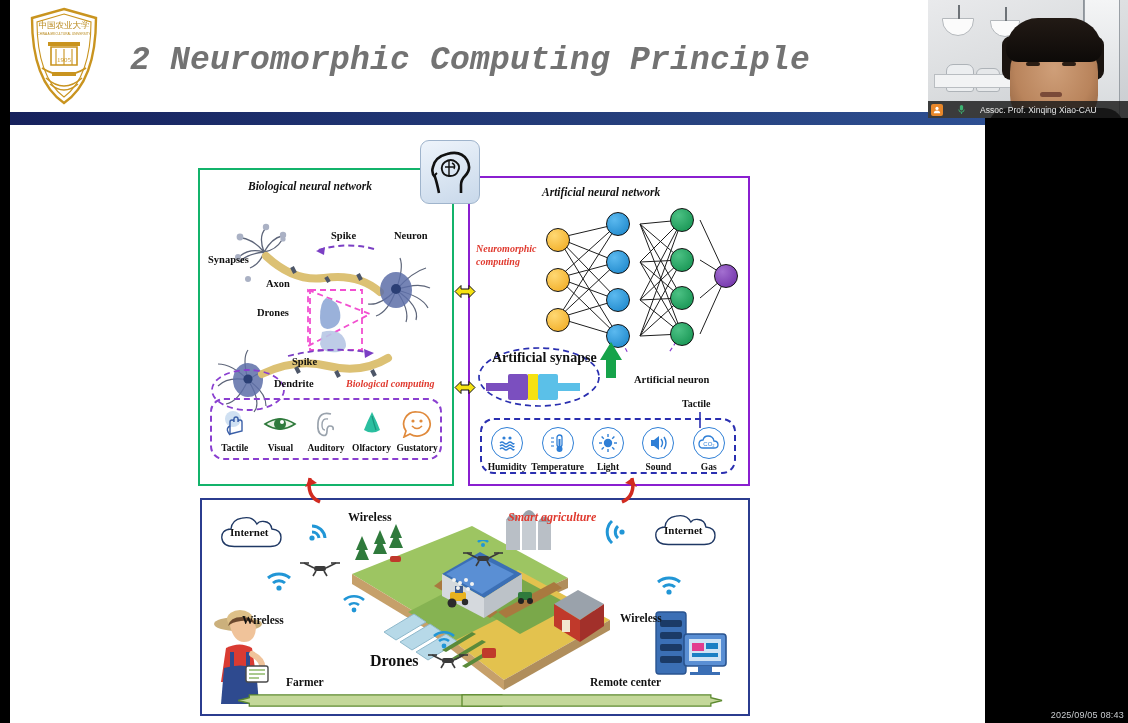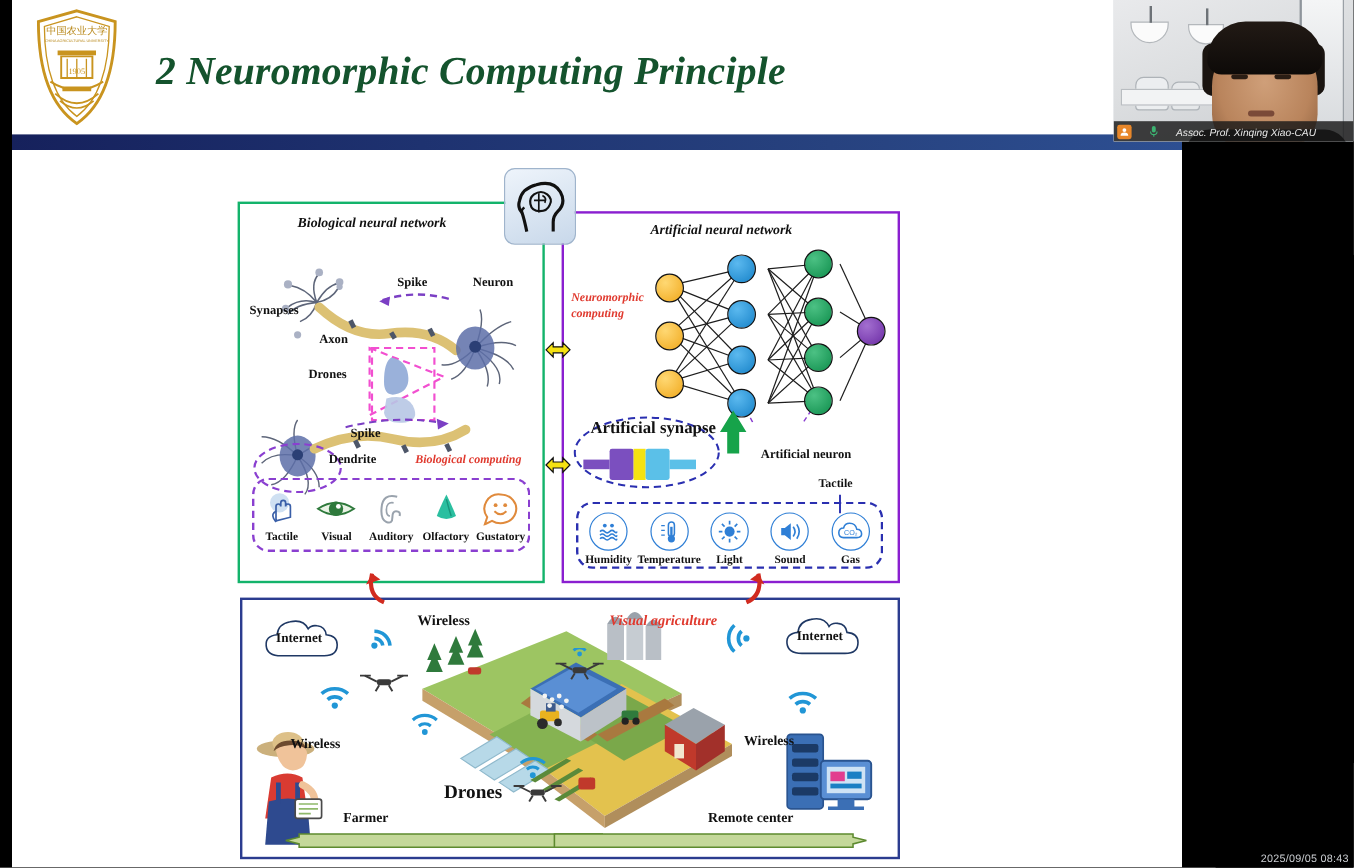--- a/index.html
+++ b/index.html
@@ -7,22 +7,22 @@
        font-family:"Liberation Serif",serif;}
 
   
   #slide{position:absolute;left:0;top:0;width:985px;height:723px;background:#fff;overflow:hidden;padding-left:28px;}
   #letterbox-right{position:absolute;left:985px;top:0;width:143px;height:723px;background:#000;}
   #letterbox-left{position:absolute;left:0;top:0;width:10px;height:723px;background:#000;}
 
   
   #header{position:absolute;left:10px;top:0;width:975px;height:112px;background:#fff;}
   #logo{position:absolute;left:18px;top:6px;width:72px;height:100px;}
-  #title{position:absolute;left:120px;top:42px;color:#14532d;font-size:33px;font-weight:bold;
-         font-style:italic;font-family:Liberation Serif, serif;letter-spacing:.2px;white-space:nowrap;}
+  #title{position:absolute;left:120px;top:42px;color:#737373;font-size:33px;font-weight:bold;
+         font-style:italic;font-family:Liberation Mono, monospace;letter-spacing:.2px;white-space:nowrap;}
   #headerbar{position:absolute;left:10px;top:112px;width:975px;height:13px;
              background:linear-gradient(90deg,#16215c 0%,#1e3270 35%,#27427f 70%,#2d4f92 100%);}
 
   
   #cam{position:absolute;left:928px;top:0;width:200px;height:118px;overflow:hidden;background:#cdd2d6;}
   #cam .wall{position:absolute;inset:0;background:linear-gradient(160deg,#e9eaec 0%,#dcdee0 45%,#c9ccd0 100%);}
   #cam .win1{position:absolute;right:8px;top:0;width:34px;height:118px;
              background:linear-gradient(180deg,#f4f5f6,#d6d9dc);border-left:1px solid #9aa0a6;border-right:1px solid #9aa0a6;}
   #cam .win2{position:absolute;right:42px;top:0;width:3px;height:118px;background:#8d939a;}
   #cam .lamp{position:absolute;background:#fbfbfb;border:1px solid #b4b8bc;border-radius:0 0 22px 22px;}
@@ -34,21 +34,21 @@
              background:radial-gradient(ellipse at 50% 42%,#cf9f79 0%,#b9845c 62%,#8c5f3e 100%);}
   #cam .hair{position:absolute;left:78px;top:18px;width:96px;height:44px;border-radius:48px 48px 18px 18px;
              background:linear-gradient(180deg,#221a15,#0d0a08);}
   #cam .hairL{position:absolute;left:74px;top:36px;width:18px;height:44px;border-radius:12px;background:#1a1410;}
   #cam .hairR{position:absolute;left:158px;top:36px;width:18px;height:44px;border-radius:12px;background:#1a1410;}
   #cam .eyeL,#cam .eyeR{position:absolute;width:14px;height:4px;border-radius:3px;background:#2a1d14;top:62px;}
   #cam .eyeL{left:98px;} #cam .eyeR{left:134px;}
   #cam .mouth{position:absolute;left:112px;top:92px;width:22px;height:5px;border-radius:4px;background:#7a4a38;}
   #cam .shoulder{position:absolute;left:60px;top:108px;width:136px;height:20px;border-radius:30px 30px 0 0;background:#121212;}
   #camlabel{position:absolute;left:0;bottom:0;width:200px;height:17px;background:rgba(25,25,25,.82);
-            display:flex;align-items:center;gap:13px;padding-left:3px;box-sizing:border-box;font-style:italic;}
+            display:flex;align-items:center;gap:13px;padding-left:3px;box-sizing:border-box;}
   #camlabel .ic{width:12px;height:12px;background:#e8872a;border-radius:2px;display:flex;align-items:center;justify-content:center;}
   #camlabel .ic svg{width:8px;height:8px;}
   #camlabel .mic{width:11px;height:12px;display:flex;align-items:center;justify-content:center;}
   #camlabel .nm{color:#e9e9e9;font-size:8.5px;font-family:"Liberation Sans",sans-serif;white-space:nowrap;}
 
   
   #stamp{position:absolute;right:4px;bottom:3px;color:#c9ccd0;font-size:9px;
          font-family:"Liberation Sans",sans-serif;letter-spacing:.2px;}
 
   
@@ -620,21 +620,21 @@
         </g>
         <rect x="30" y="26" width="42" height="32" rx="3" fill="#5a8fd4" stroke="#2a5490" stroke-width="1.6"></rect>
         <rect x="35" y="31" width="32" height="22" fill="#cfe3f5"></rect>
         <rect x="38" y="35" width="12" height="8" fill="#e23d8f"></rect>
         <rect x="52" y="35" width="12" height="6" fill="#1b7fc4"></rect>
         <rect x="38" y="45" width="26" height="4" fill="#1b7fc4"></rect>
         <path d="M44 58 h14 v6 h8 v3 H36 v-3 h8 z" fill="#3b6fb5"></path>
       </svg>
 
       <div class="lbl" style="left:146px;top:10px;font-size:12px;">Wireless</div>
-      <div class="cap" style="left:306px;top:10px;font-size:12px;color:#e03a2f;">Visual agriculture</div>
+      <div class="cap" style="left:306px;top:10px;font-size:12px;color:#e03a2f;">Smart agriculture</div>
       <div class="lbl" style="left:40px;top:114px;font-size:11.5px;">Wireless</div>
       <div class="lbl" style="left:418px;top:112px;font-size:11.5px;">Wireless</div>
       <div class="lbl" style="left:168px;top:152px;font-size:16px;">Drones</div>
       <div class="lbl" style="left:84px;top:176px;font-size:11.5px;">Farmer</div>
       <div class="lbl" style="left:388px;top:176px;font-size:11.5px;">Remote center</div>
 
       <svg class="garrow" style="left:24px;top:194px;width:288px;" viewBox="0 0 288 14">
         <path d="M14 1 H286 V13 H14 V10 L2 7 L14 4 Z" fill="#c4d89a" stroke="#5d8a2f" stroke-width="1.4"></path>
       </svg>
       <svg class="garrow" style="left:248px;top:194px;width:284px;" viewBox="0 0 284 14">

